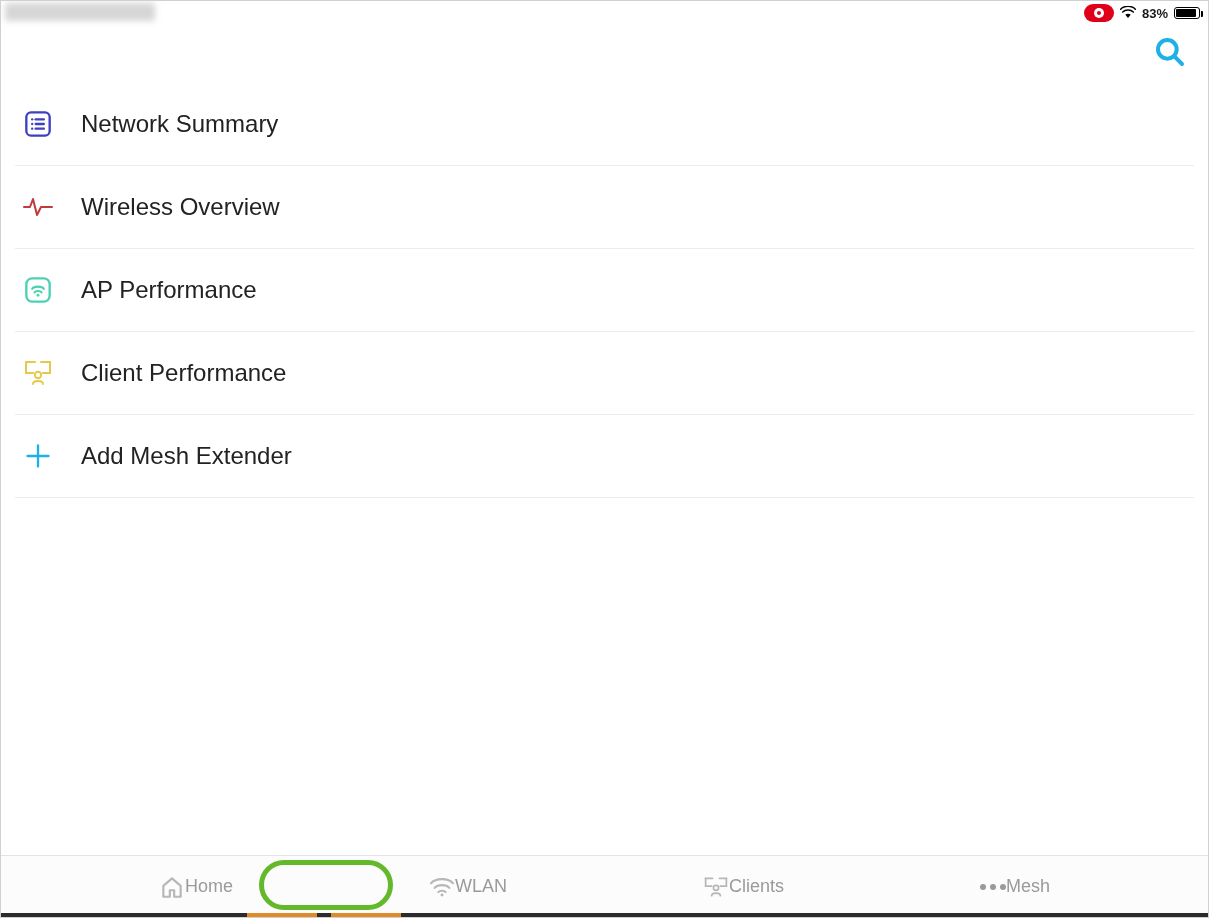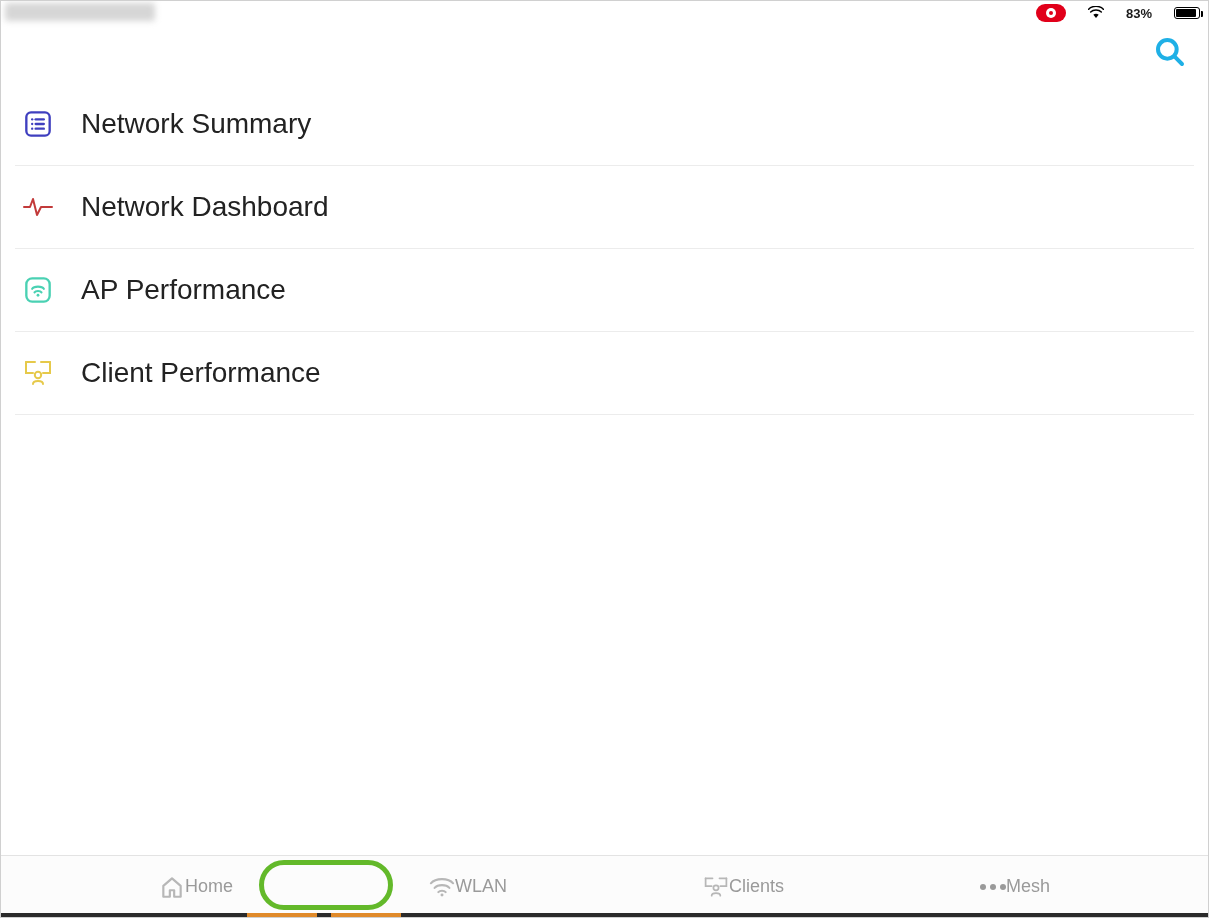--- a/index.html
+++ b/index.html
@@ -8,21 +8,21 @@
 
   
   .status-bar {
     height: 24px;
     width: 100%;
     background: #fff;
     display: flex;
     align-items: center;
     justify-content: flex-end;
     padding: 0 8px;
-    gap: 22px;
+    gap: 6px;
     font-size: 13px;
     font-weight: 600;
     color: #1a1a1a;
   }
   .status-left-blur {
     position: absolute;
     left: 4px; top: 2px;
     width: 150px; height: 18px;
     background: #d6d6d6;
     filter: blur(3px);
@@ -72,21 +72,21 @@
   .menu {
     padding: 0 14px;
   }
   .menu-item {
     display: flex;
     align-items: center;
     gap: 28px;
     height: 83px;
     border-bottom: 1px solid #ececec;
     padding-left: 8px;
-    font-size: 28px;
+    font-size: 24px;
     color: #222;
     cursor: pointer;
   }
   .menu-item:first-child { border-top: none; }
   .menu-icon {
     width: 30px; height: 30px;
     display: flex; align-items: center; justify-content: center;
     flex-shrink: 0;
   }
 
@@ -182,21 +182,21 @@
     </span>
     <span>Network Summary</span>
   </div>
 
   <div class="menu-item">
     <span class="menu-icon">
       <svg width="30" height="24" viewBox="0 0 30 24" fill="none">
         <path d="M1 12 L7 12 L10 4 L14 20 L18 12 L29 12" stroke="#c23a3a" stroke-width="2" fill="none" stroke-linecap="round" stroke-linejoin="round"></path>
       </svg>
     </span>
-    <span>Network Dashboard</span>
+    <span>Wireless Overview</span>
   </div>
 
   <div class="menu-item">
     <span class="menu-icon">
       <svg width="28" height="28" viewBox="0 0 24 24" fill="none">
         <rect x="2" y="2" width="20" height="20" rx="5" stroke="#4ad1b3" stroke-width="2"></rect>
         <path d="M7 11 C8.5 8.5 15.5 8.5 17 11" stroke="#4ad1b3" stroke-width="1.8" fill="none" stroke-linecap="round"></path>
         <path d="M9 14 C10 12.5 14 12.5 15 14" stroke="#4ad1b3" stroke-width="1.8" fill="none" stroke-linecap="round"></path>
         <circle cx="12" cy="16.5" r="1.2" fill="#4ad1b3"></circle>
       </svg>
@@ -210,20 +210,29 @@
         <path d="M3 3 L3 14 L10 14" stroke="#e6c94a" stroke-width="2" fill="none" stroke-linecap="round"></path>
         <path d="M27 3 L27 14 L20 14" stroke="#e6c94a" stroke-width="2" fill="none" stroke-linecap="round"></path>
         <path d="M3 3 L12 3 M18 3 L27 3" stroke="#e6c94a" stroke-width="2" stroke-linecap="round"></path>
         <circle cx="15" cy="16" r="3.2" stroke="#e6c94a" stroke-width="2" fill="none"></circle>
         <path d="M10 25 C10 21 20 21 20 25" stroke="#e6c94a" stroke-width="2" fill="none" stroke-linecap="round"></path>
       </svg>
     </span>
     <span>Client Performance</span>
   </div>
 
+  <div class="menu-item">
+    <span class="menu-icon">
+      <svg width="28" height="28" viewBox="0 0 24 24">
+        <line x1="12" y1="3" x2="12" y2="21" stroke="#1fb0e6" stroke-width="2" stroke-linecap="round"></line>
+        <line x1="3" y1="12" x2="21" y2="12" stroke="#1fb0e6" stroke-width="2" stroke-linecap="round"></line>
+      </svg>
+    </span>
+    <span>Add Mesh Extender</span>
+  </div>
 
 </div>
 
 <div class="bottom-nav">
 
   <div class="nav-item">
     <span class="nav-icon">
       <svg width="26" height="26" viewBox="0 0 24 24" fill="none">
         <path d="M4 11 L12 4 L20 11 L20 21 L14 21 L14 15 L10 15 L10 21 L4 21 Z" stroke="#b7b7b7" stroke-width="2" stroke-linejoin="round"></path>
       </svg>

